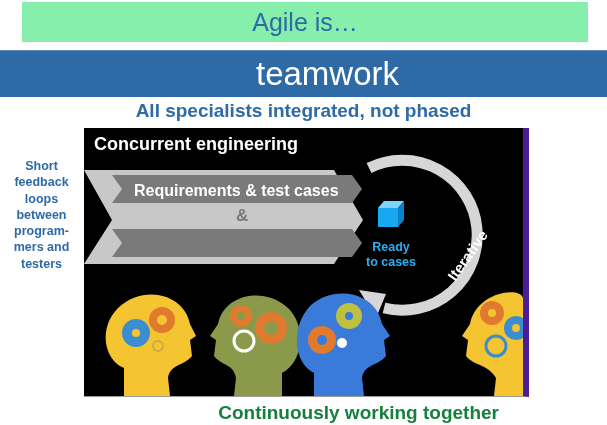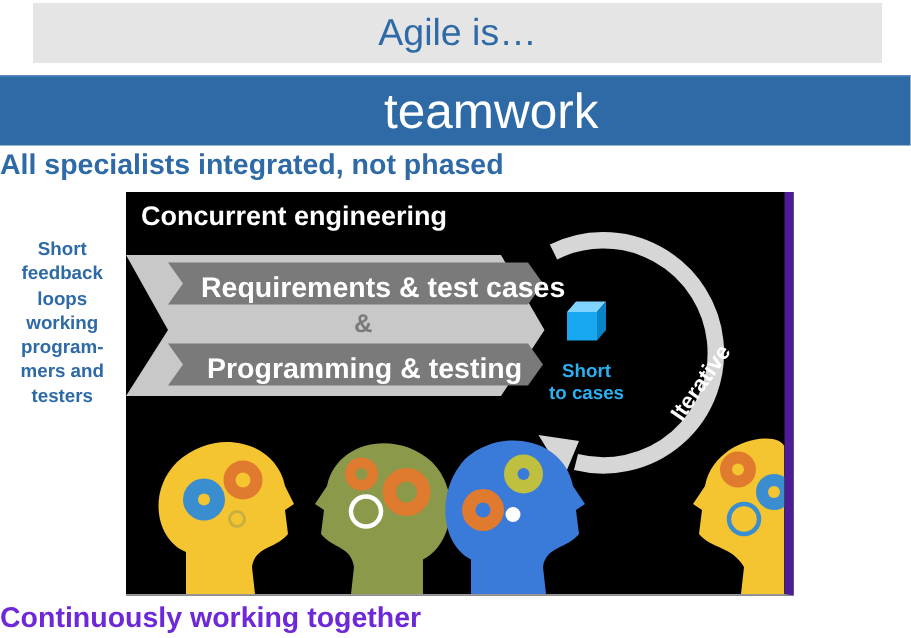--- a/index.html
+++ b/index.html
@@ -3,76 +3,76 @@
 <meta charset="utf-8">
 <style>
   html, body { margin: 0; padding: 0; }
   body {
     width: 607px; height: 425px; background: #ffffff;
     position: relative; overflow: hidden;
     font-family: "Liberation Sans", sans-serif;
   }
   .header-light {
     position: absolute; left: 22px; top: 2px; width: 566px; height: 40px;
-    background: #e5e5e5; color: #2e6aa6;
+    background: #86efac; color: #2e6aa6;
     font-size: 25px; text-align: center; line-height: 40px;
   }
   .header-band {
     position: absolute; left: 0; top: 50px; width: 607px; height: 46px;
     background: #2d6aa6; color: #ffffff;
     font-size: 33px; text-align: center; line-height: 46px;
     border-top: 1px solid #5a8cc0;
     padding-left: 24px;
   }
   .subtitle {
     position: absolute; left: 0; top: 100px; width: 607px;
-    text-align: left; color: #2e6aa6; font-weight: bold; font-size: 19px;
+    text-align: center; color: #2e6aa6; font-weight: bold; font-size: 19px;
   }
   .side-note {
     position: absolute; left: 4px; top: 158px; width: 75px;
     text-align: center; color: #2e6aa6; font-weight: bold; font-size: 12.5px; line-height: 16.3px;
   }
   .panel {
     position: absolute; left: 84px; top: 128px; width: 439px; height: 268px;
     background: #000000; overflow: hidden;
     border-right: 6px solid #4c1d95; border-bottom: 1px solid #9a9a9a;
   }
   .panel-title {
     position: absolute; left: 10px; top: 6px; color: #ffffff;
     font-weight: bold; font-size: 18px;
   }
   .panel svg { position: absolute; left: 0; top: 0; }
   .chev-label {
-    position: absolute; color: #ffffff; font-weight: bold; font-size: 19px;
+    position: absolute; color: #ffffff; font-weight: bold; font-size: 16px;
   }
   .amp {
     position: absolute; left: 152px; top: 78px; color: #7a7a7a;
     font-weight: bold; font-size: 17px;
   }
   .ready {
     position: absolute; left: 281px; top: 112px; width: 52px;
     color: #2ab0f0; font-weight: bold; font-size: 12.5px; text-align: center; line-height: 15px;
   }
   .iterative {
     position: absolute; left: 355px; top: 108px; color: #ffffff;
     font-weight: bold; font-size: 15px; transform: rotate(-55deg); transform-origin: left top;
   }
   .footer {
-    position: absolute; left: 0; top: 402px; width: 499px; text-align: left;
-    color: #6d28d9; font-weight: bold; font-size: 19px;
+    position: absolute; left: 0; top: 402px; width: 499px; text-align: right;
+    color: #15803d; font-weight: bold; font-size: 19px;
   }
 </style>
 </head>
 <body>
 
 <div class="header-light">Agile is…</div>
 <div class="header-band">teamwork</div>
 <div class="subtitle">All specialists integrated, not phased</div>
 <div class="side-note">
-  <span>Short feedback loops working program-mers and testers</span>
+  <span>Short feedback loops between program-mers and testers</span>
 </div>
 
 <div class="panel">
   <svg width="439" height="268" viewBox="0 0 439 268">
 
     <polygon points="0,42 250,42 279,92 250,136 0,136 28,92" fill="#c8c8c8"></polygon>
 
     <polygon points="28,47 268,47 278,61 268,75 28,75 38,61" fill="#7a7a7a"></polygon>
     <polygon points="28,101 268,101 278,115 268,129 28,129 38,115" fill="#7a7a7a"></polygon>
 
@@ -114,21 +114,20 @@
       <circle cx="408" cy="185" r="12" fill="#e07a2e"></circle>
         <circle cx="408" cy="185" r="4" fill="#f5c431"></circle>
       <circle cx="432" cy="200" r="12" fill="#3a8ed0"></circle>
         <circle cx="432" cy="200" r="4" fill="#f5c431"></circle>
       <circle cx="412" cy="218" r="10" fill="none" stroke="#3a8ed0" stroke-width="3"></circle>
     </g>
   </svg>
   <div class="panel-title">Concurrent engineering</div>
   <div class="chev-label" style="left:50px; top:54px;">Requirements &amp; test cases</div>
   <div class="amp">&amp;</div>
-  <div class="chev-label" style="left:54px; top:108px;">Programming &amp; testing</div>
   <div class="ready">
-    <div>Short</div>
+    <div>Ready</div>
     <div>to cases</div>
   </div>
   <div class="iterative" style="left:360px; top:146px;">Iterative</div>
 </div>
 
 <div class="footer">Continuously working together</div>
 
 </body></html>

